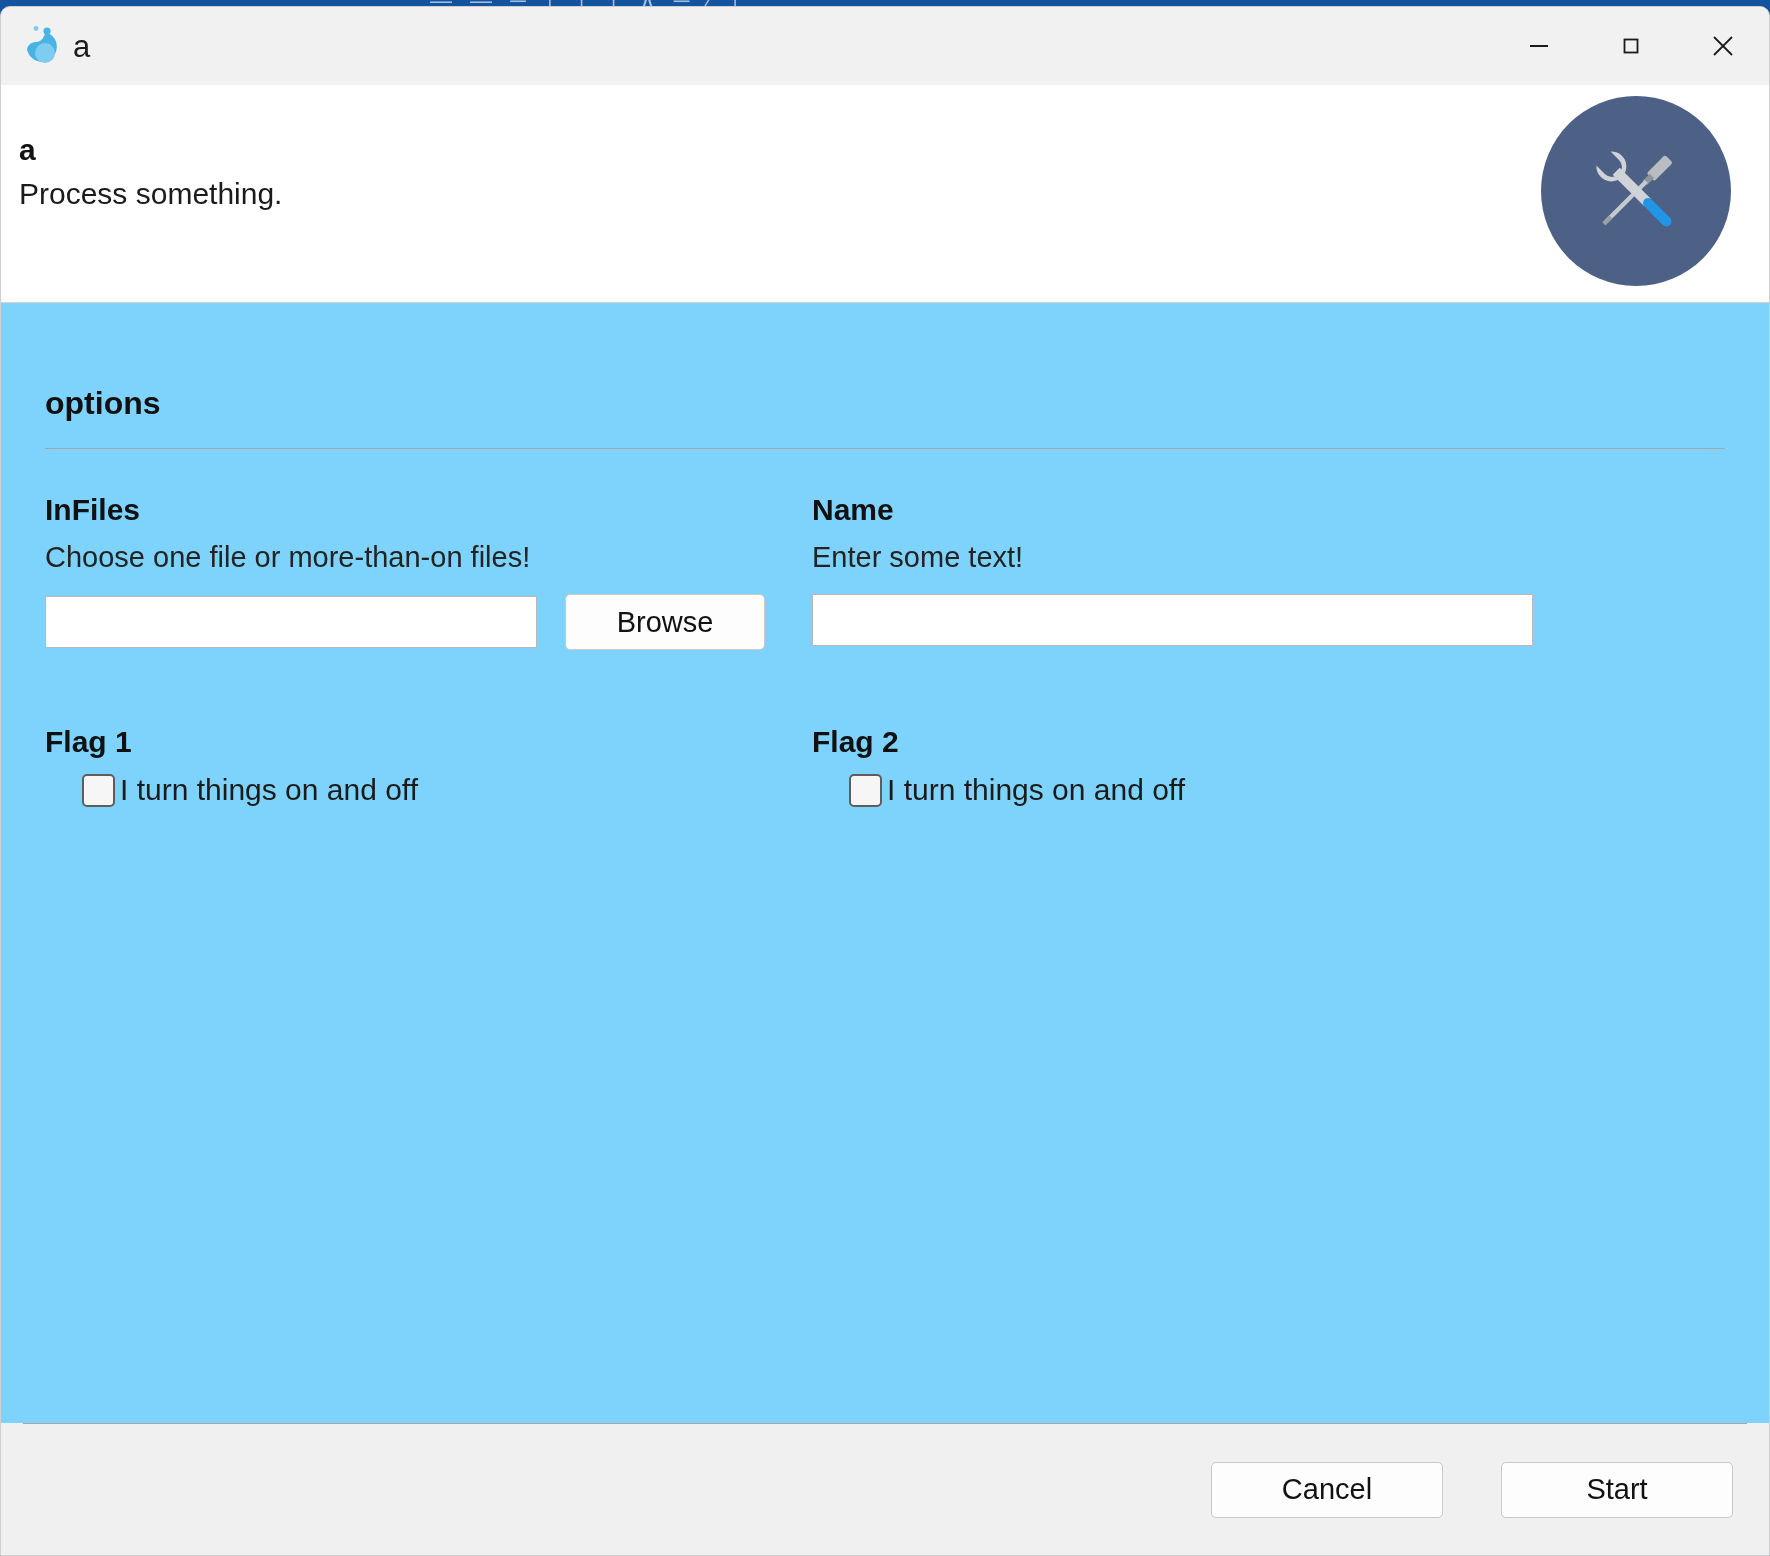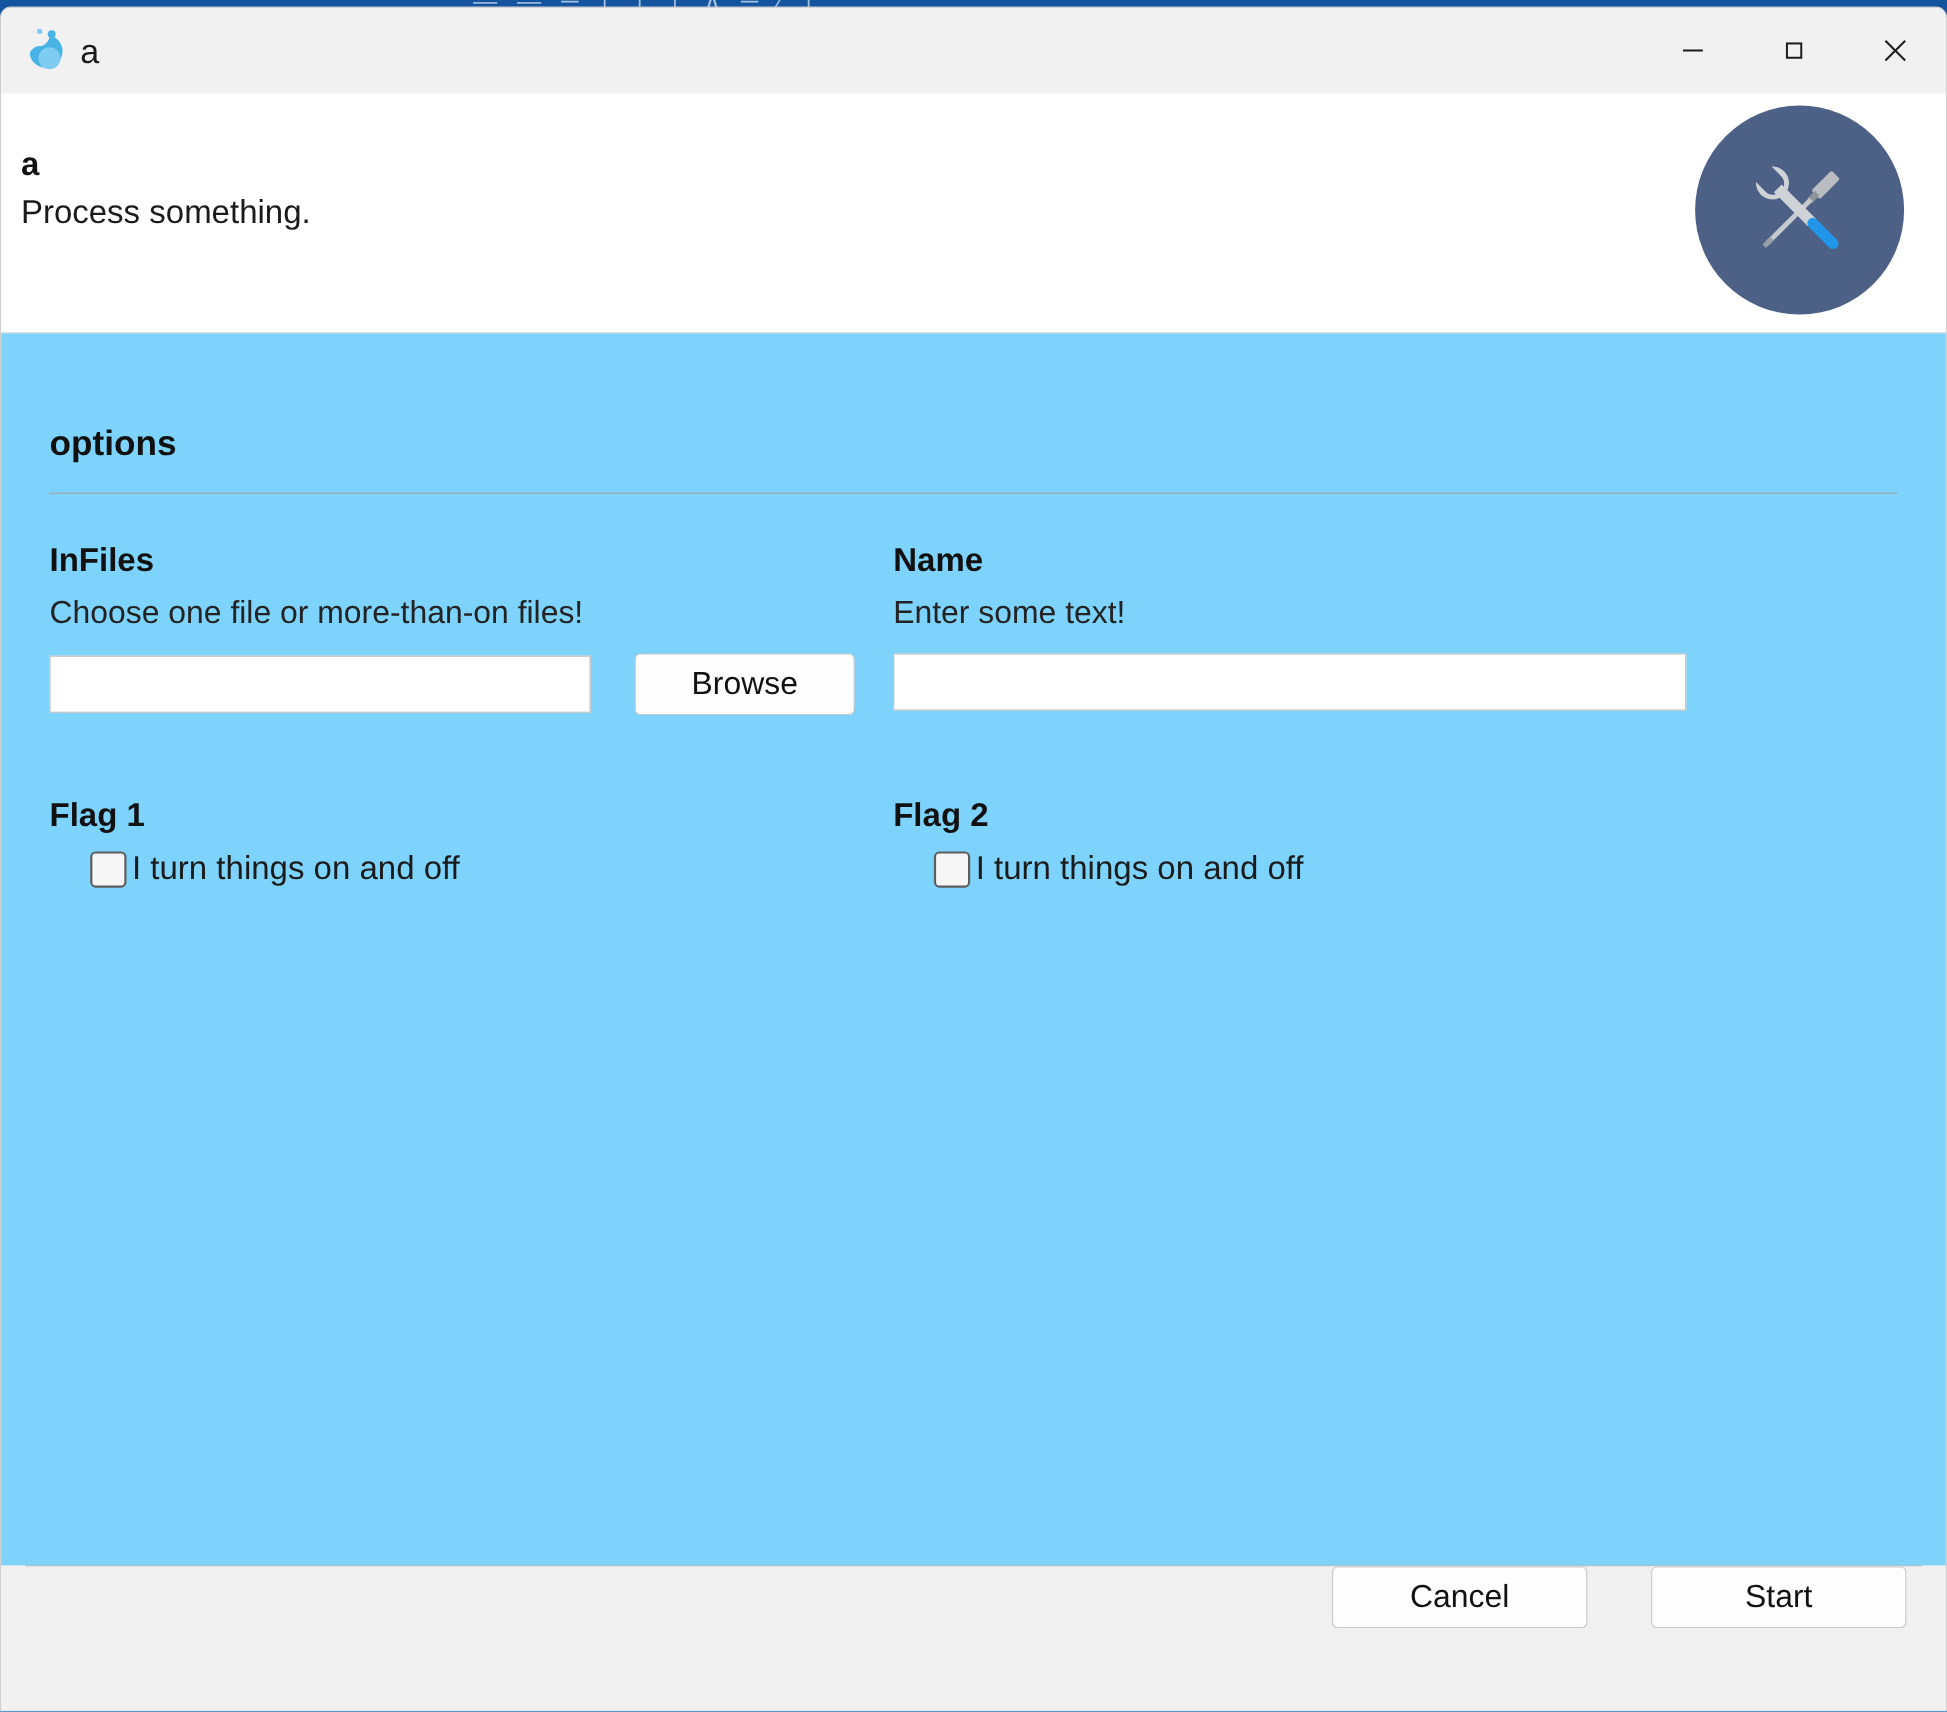--- a/index.html
+++ b/index.html
@@ -106,40 +106,40 @@
   input.txt{
     height:52px;box-sizing:border-box;
     border:1px solid #b9b9b9;background:#fff;
     font-family:"Liberation Sans", sans-serif;
     font-size:27px;padding:0 10px;color:#111;
     outline:none;
   }
   #infiles-input{width:492px;}
   #name-input{width:721px;}
   #browse-btn{
-    margin-left:40px;width:200px;height:56px;
+    margin-left:28px;width:200px;height:56px;
     background:#fdfdfd;border:1px solid #c9c9c9;border-radius:5px;
     font-family:"Liberation Sans", sans-serif;
     font-size:29px;color:#111;cursor:pointer;
   }
 
   .flag-block{margin-top:58px;}
   .cb-row{display:flex;align-items:center;padding-left:37px;}
   .cb{
     width:33px;height:33px;box-sizing:border-box;
     border:2px solid #5e5e5e;border-radius:5px;background:#f6f6f6;
     flex:0 0 33px;
   }
   .cb-label{font-size:30px;color:#1b1b1b;margin-left:5px;}
 
   
   #footer-rule{height:1px;background:#a6a6a6;margin:0 22px;}
   #footer{
     flex:0 0 131px;height:131px;background:#f0f0f0;
-    display:flex;justify-content:flex-end;
+    display:flex;align-items:center;justify-content:flex-end;
     padding-right:36px;box-sizing:border-box;
   }
   .dlg-btn{
     width:232px;height:56px;
     background:#fdfdfd;border:1px solid #c9c9c9;border-radius:5px;
     font-family:"Liberation Sans", sans-serif;
     font-size:29px;color:#111;cursor:pointer;
     margin-left:58px;
   }
 </style>

